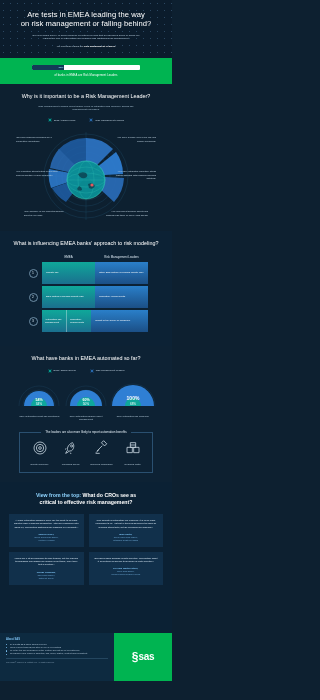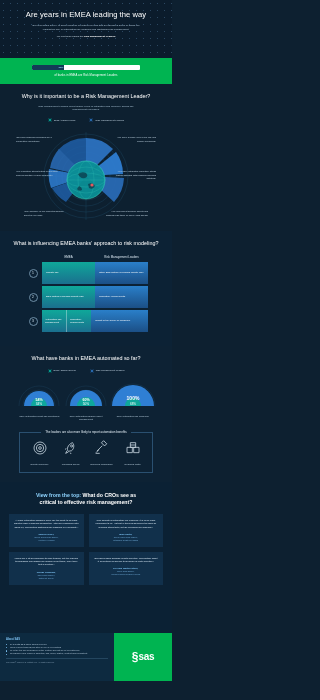--- a/index.html
+++ b/index.html
@@ -187,21 +187,22 @@
 </style>
 </head>
 <body>
 
 <div class="page">
 
   <section class="hero">
     <div class="dotfield"></div>
     <div class="hero-inner">
       <h1>
-        <span>Are years in EMEA leading the way</span><br>
+        <span>Are tests in EMEA leading the way</span><br>
+        <span>on risk management or falling behind?</span>
       </h1>
       <p class="sub">Our new global survey of senior banking executives reveals that an advanced group of banks are leading the way in automating risk modeling and digitalizing risk management.</p>
       <p class="sub2">
         <span>We call these banks the </span><b>Risk Management Leaders</b>
       </p>
     </div>
   </section>
 
   <section class="greenband">
     <div class="bar-track">

